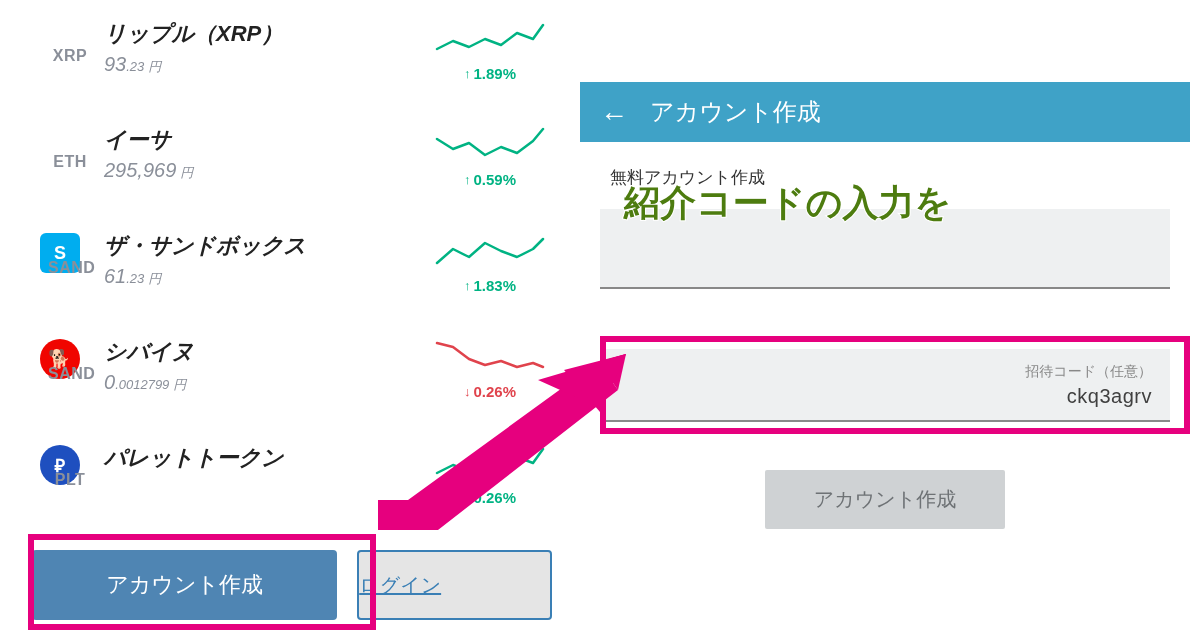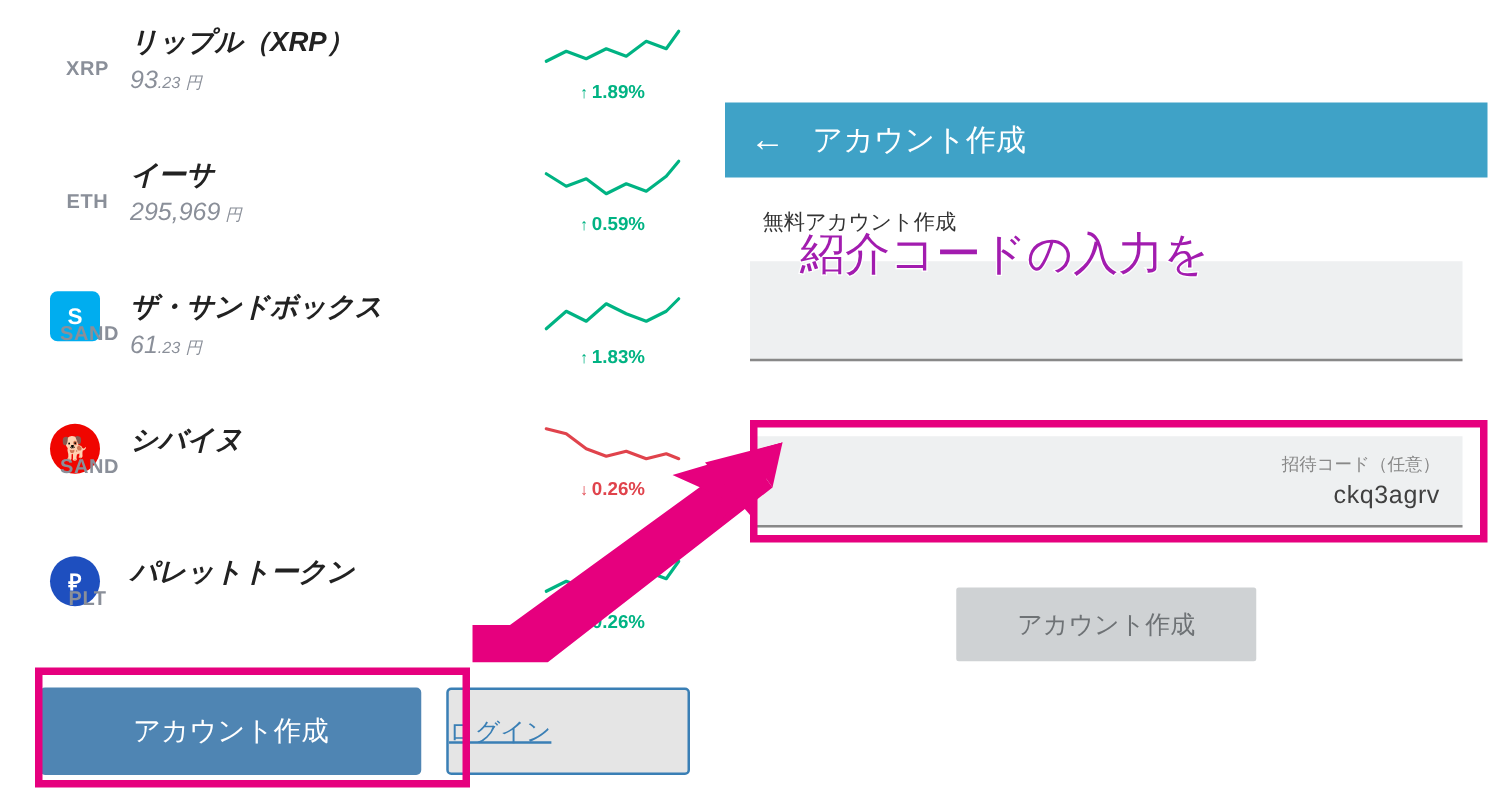--- a/index.html
+++ b/index.html
@@ -196,25 +196,25 @@
     border: none;
     border-radius: 2px;
     padding: 16px 40px;
     width: 240px;
     text-align: center;
   }
 
   
   .overlay-text {
     position: absolute;
-    left: 640px;
+    left: 624px;
     top: 176px;
     font-size: 36px;
-    font-weight: 400;
-    color: #a21caf;
+    font-weight: 700;
+    color: #4d7c0f;
     -webkit-text-stroke: 2px #fff;
     paint-order: stroke fill;
     line-height: 1.5;
     text-shadow: 0 0 2px #fff;
     pointer-events: none;
   }
   .big-arrow {
     position: absolute;
     left: 368px;
     top: 350px;
@@ -278,20 +278,21 @@
             <span class="arrow">↑</span>
             <span>1.83%</span>
           </div>
         </div>
       </div>
       <div class="coin-row">
         <div class="coin-icon" style="background: rgb(240, 5, 0);">🐕</div>
         <div class="coin-ticker">SAND</div>
         <div class="coin-text">
           <div class="coin-name">シバイヌ</div>
+          <div class="coin-price"><span>0</span><span class="dec">.0012799</span><span class="unit">円</span></div>
         </div>
         <div class="chart-col">
           <svg class="spark" viewBox="0 0 110 40">
             <path d="M2 6 L18 10 L34 22 L50 28 L66 24 L82 30 L98 26 L108 30" fill="none" stroke="#e0434c" stroke-width="2.5" stroke-linejoin="round" stroke-linecap="round"></path>
           </svg>
           <div class="pct down">
             <span class="arrow">↓</span>
             <span>0.26%</span>
           </div>
         </div>

